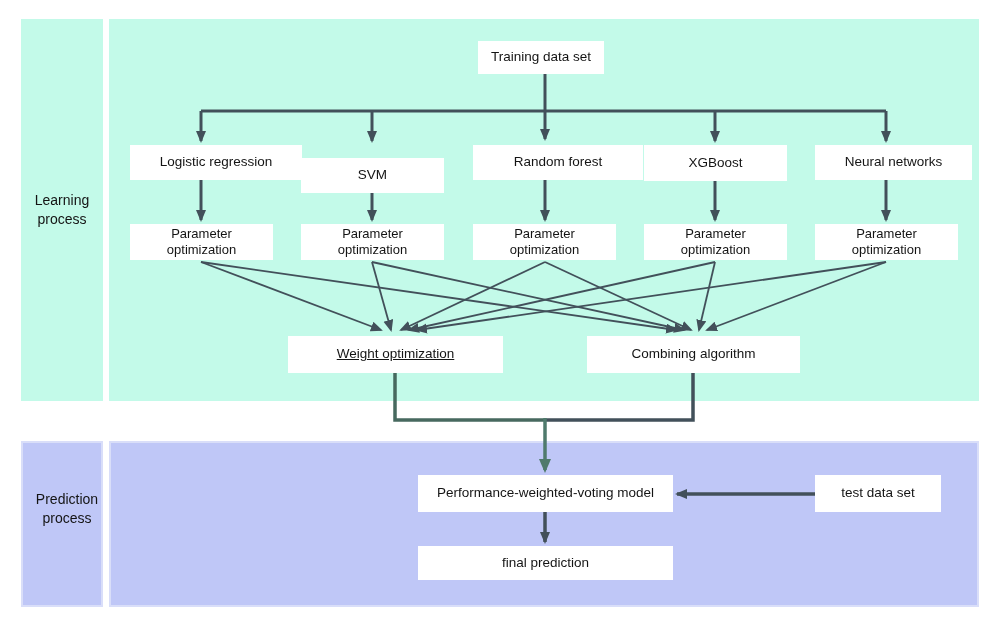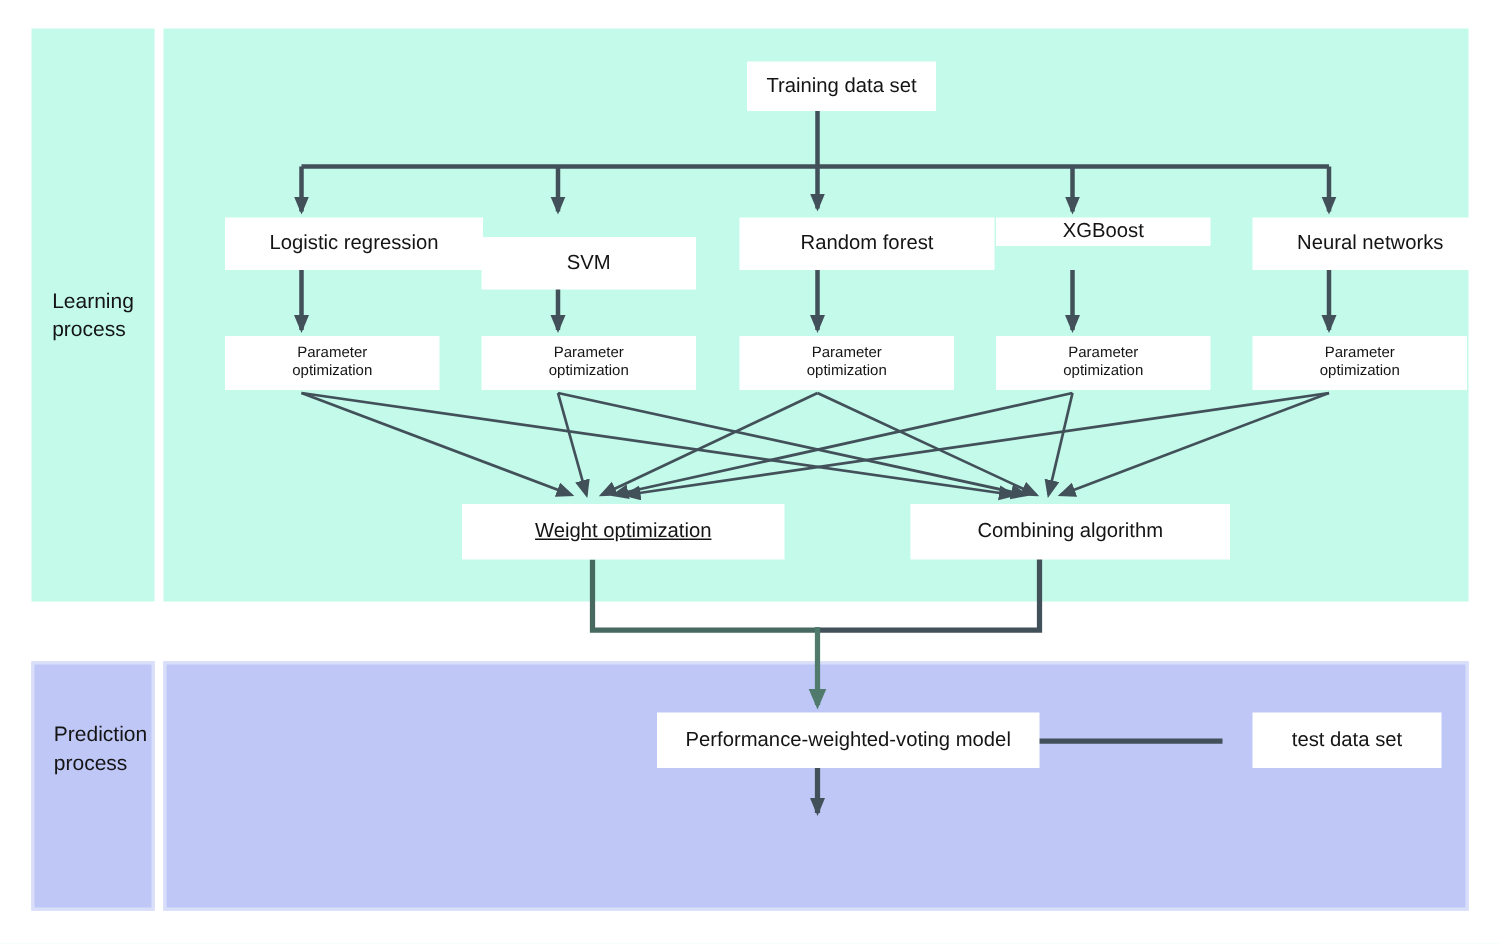--- a/index.html
+++ b/index.html
@@ -14,47 +14,47 @@
   html,body{margin:0;padding:0;background:#ffffff;}
   .canvas{
     position:relative;width:1000px;height:629px;background:#ffffff;
     font-family:"Liberation Sans",sans-serif;color:var(--text);overflow:hidden;
   }
   .band{position:absolute;box-sizing:border-box;}
   .band.mint{background:var(--mint);}
   .band.lav{background:var(--lavender);border:2px solid var(--lavender-border);}
   .section-label{
     position:absolute;display:flex;align-items:center;justify-content:center;
-    font-size:14px;line-height:1.35;white-space:pre-line;box-sizing:border-box;
+    text-align:center;font-size:14px;line-height:1.35;white-space:pre-line;box-sizing:border-box;
   }
   .node{
     position:absolute;background:#ffffff;display:flex;align-items:center;justify-content:center;
-    text-align:center;font-size:13.5px;line-height:1.25;box-sizing:border-box;white-space:pre-line;margin-left:20px;
+    text-align:center;font-size:13.5px;line-height:1.25;box-sizing:border-box;white-space:pre-line;
   }
-  .node.small{font-size:10px;}
+  .node.small{font-size:13px;}
   svg.wires{position:absolute;left:0;top:0;pointer-events:none;}
   .w3{stroke:var(--line-slate);stroke-width:3;fill:none;}
   .w18{stroke:var(--line-slate);stroke-width:1.8;fill:none;}
   .w35{stroke:var(--line-slate);stroke-width:3.5;fill:none;}
   .w35t{stroke:var(--line-teal);stroke-width:3.5;fill:none;}
   .w35t2{stroke:var(--line-teal2);stroke-width:3.5;fill:none;}
 </style>
 </head>
 <body>
 
 <div class="canvas">
 
   <div class="band mint" style="left:21px;top:19px;width:82px;height:382px;"></div>
   <div class="band mint" style="left:109px;top:19px;width:870px;height:382px;"></div>
   <div class="band lav" style="left:21px;top:441px;width:82px;height:166px;"></div>
   <div class="band lav" style="left:109px;top:441px;width:870px;height:166px;"></div>
 
   <div class="section-label" style="left:21px;top:19px;width:82px;height:382px;">Learning
 process</div>
-  <div class="section-label" style="left:21px;top:416px;width:92px;height:166px;">Prediction
+  <div class="section-label" style="left:21px;top:426px;width:92px;height:166px;">Prediction
 process</div>
 
   <svg class="wires" width="1000" height="629" viewBox="0 0 1000 629">
     <defs>
       <marker id="ah-slate" markerUnits="userSpaceOnUse" markerWidth="13" markerHeight="11" refX="10" refY="5" orient="auto">
         <path d="M0,0 L12,5 L0,10 Z" style="fill:var(--line-slate)"></path>
       </marker>
       <marker id="ah-teal" markerUnits="userSpaceOnUse" markerWidth="15" markerHeight="13" refX="11" refY="6" orient="auto">
         <path d="M0,0 L14,6 L0,12 Z" style="fill:var(--line-teal2)"></path>
       </marker>
@@ -103,33 +103,34 @@
       <path class="w35" d="M815,494 H677" marker-end="url(#ah-slate)"></path>
       <path class="w35" d="M545,512 V542" marker-end="url(#ah-slate)"></path>
     </g>
   </svg>
 
   <div class="node" style="left:478px;top:41px;width:126px;height:33px;">Training data set</div>
 
   <div class="node" style="left:130px;top:145px;width:172px;height:35px;">Logistic regression</div>
   <div class="node" style="left:301px;top:158px;width:143px;height:35px;">SVM</div>
   <div class="node" style="left:473px;top:145px;width:170px;height:35px;">Random forest</div>
-  <div class="node" style="left:644px;top:145px;width:143px;height:19px;">XGBoost</div>
+  <div class="node" style="left:644px;top:145px;width:143px;height:36px;">XGBoost</div>
   <div class="node" style="left:815px;top:145px;width:157px;height:35px;">Neural networks</div>
 
   <div class="node small" style="left:130px;top:224px;width:143px;height:36px;">Parameter
 optimization</div>
   <div class="node small" style="left:301px;top:224px;width:143px;height:36px;">Parameter
 optimization</div>
   <div class="node small" style="left:473px;top:224px;width:143px;height:36px;">Parameter
 optimization</div>
   <div class="node small" style="left:644px;top:224px;width:143px;height:36px;">Parameter
 optimization</div>
   <div class="node small" style="left:815px;top:224px;width:143px;height:36px;">Parameter
 optimization</div>
 
   <div class="node" style="left:288px;top:336px;width:215px;height:37px;text-decoration:underline;">Weight optimization</div>
   <div class="node" style="left:418px;top:475px;width:255px;height:37px;">Performance-weighted-voting model</div>
 
   <div class="node" style="left:587px;top:336px;width:213px;height:37px;">Combining algorithm</div>
   <div class="node" style="left:815px;top:475px;width:126px;height:37px;">test data set</div>
+  <div class="node" style="left:418px;top:546px;width:255px;height:34px;">final prediction</div>
 
 </div>
 
 </body></html>

